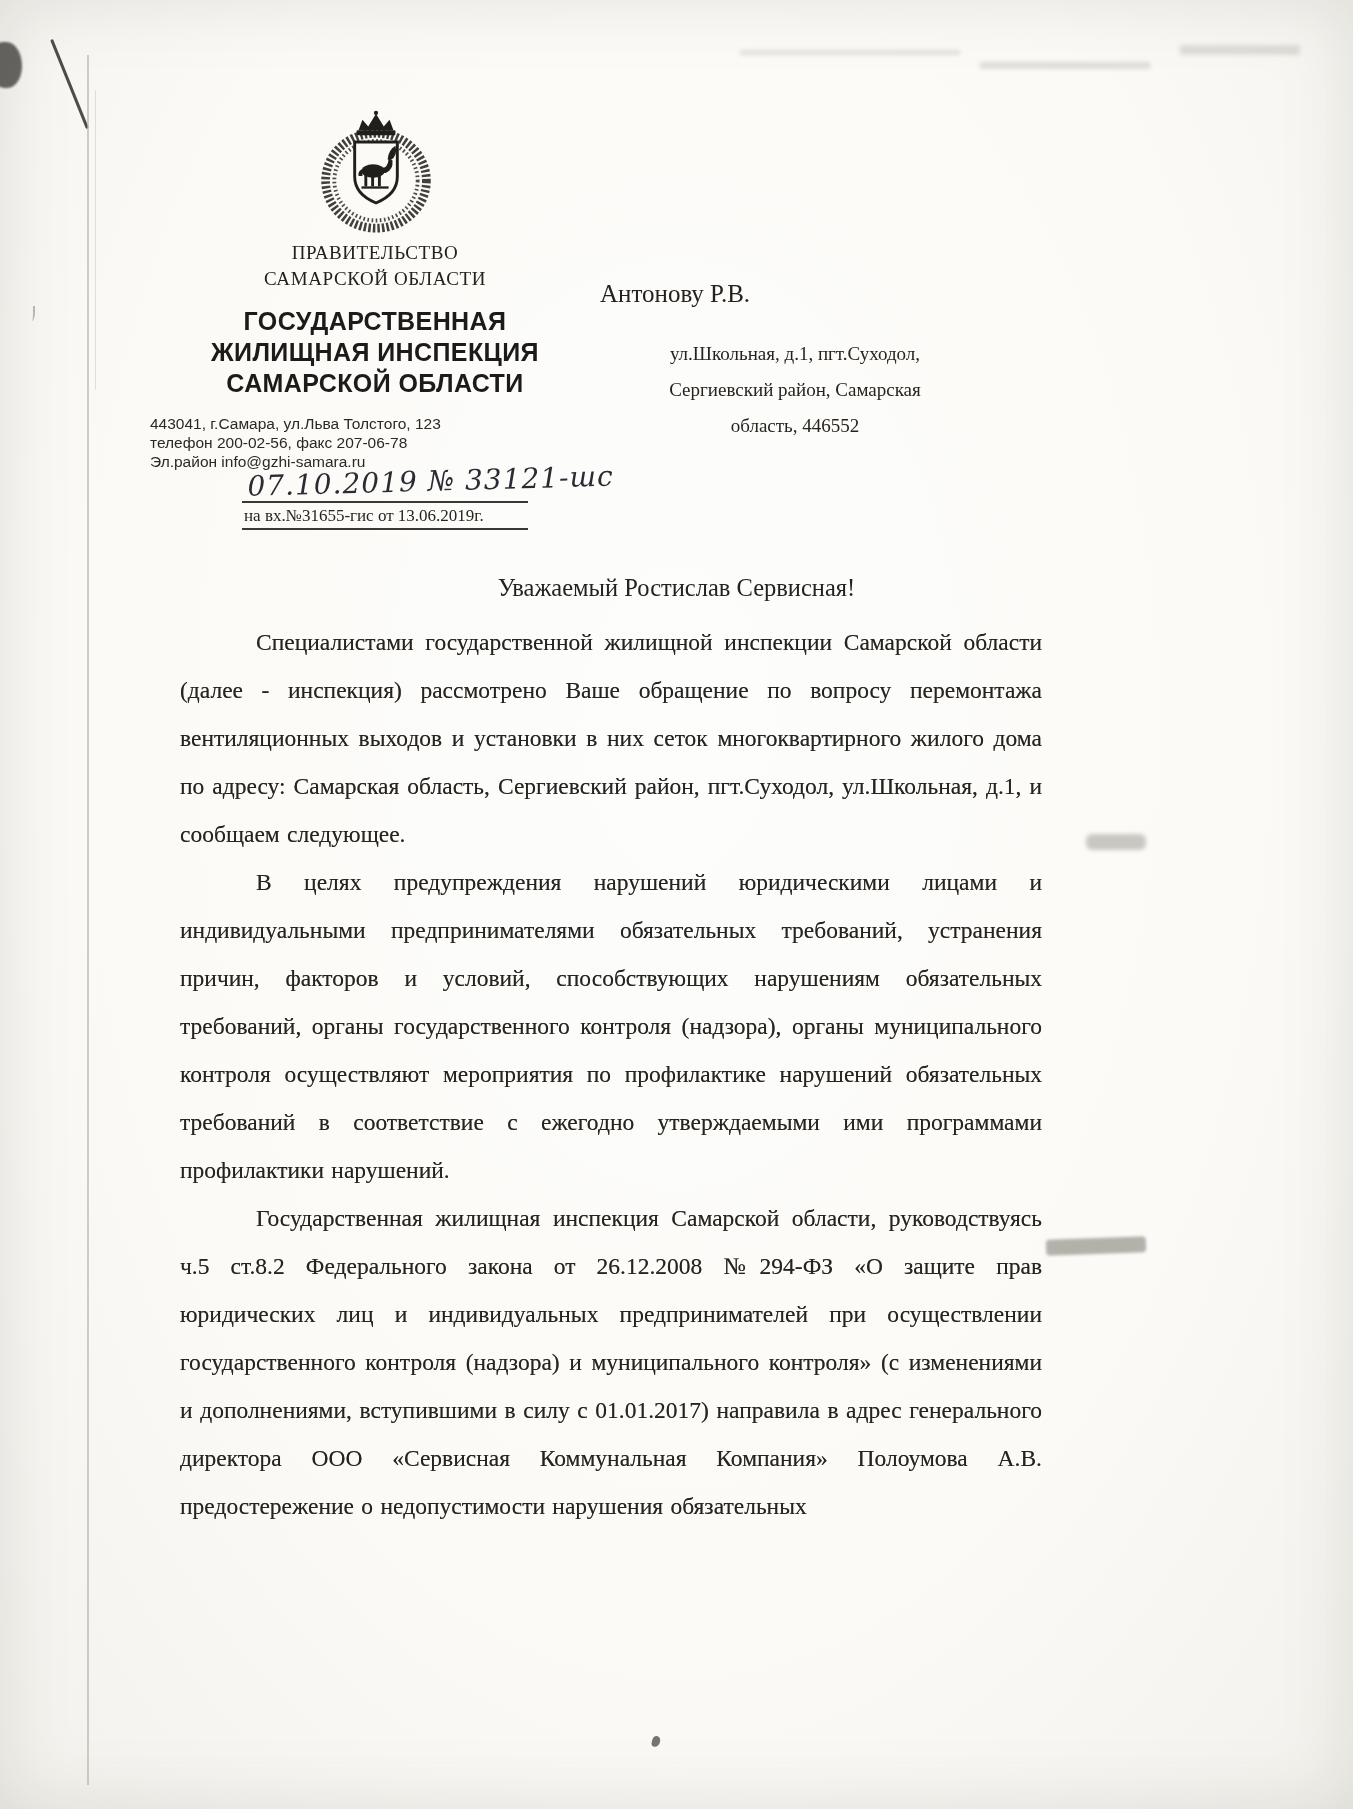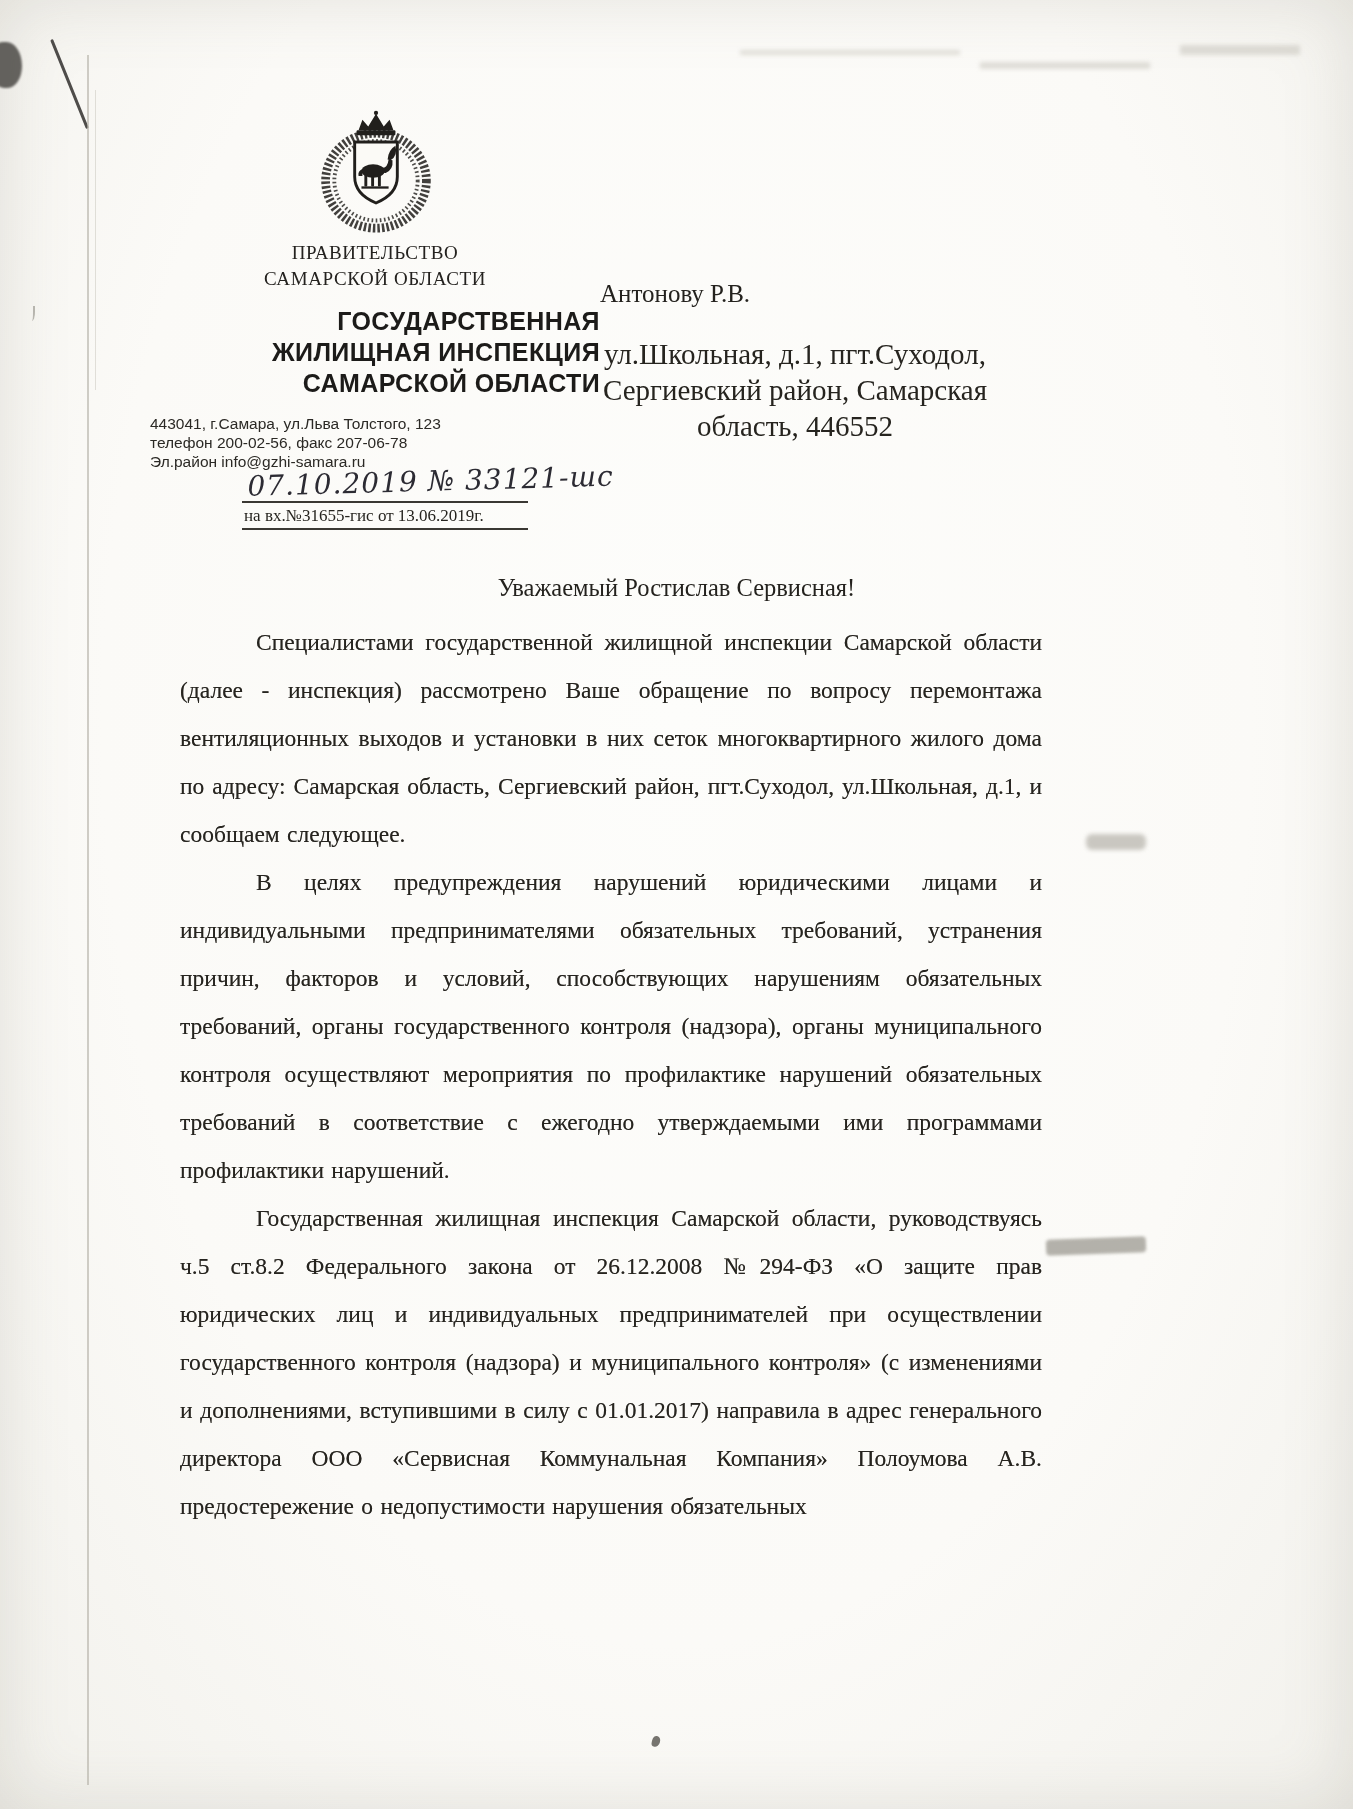--- a/index.html
+++ b/index.html
@@ -25,40 +25,40 @@
   .streak3{left:1180px;top:45px;width:120px;height:10px;background:#bdbab1;filter:blur(2px);opacity:.45;}
   .smudge-right1{left:1086px;top:834px;width:60px;height:16px;background:#a9a69d;filter:blur(2px);opacity:.6;border-radius:6px;}
   .smudge-right2{left:1046px;top:1238px;width:100px;height:16px;background:#8e8b82;filter:blur(1.5px);opacity:.65;border-radius:4px;transform:rotate(-2deg);}
   .mark-bottom{left:652px;top:1736px;width:8px;height:11px;background:#55524d;border-radius:50% 50% 60% 40%;transform:rotate(14deg);opacity:.8;}
   .mark-left-mid{left:30px;top:306px;width:3px;height:15px;border-right:2px solid #8f8c84;border-radius:0 0 60% 0;opacity:.6;}
 
   
   .emblem{position:absolute;left:306px;top:108px;width:140px;height:128px;display:flex;align-items:center;justify-content:center;}
   .gov-block{position:absolute;left:150px;top:240px;width:450px;text-align:center;
     font-size:19px;line-height:26px;letter-spacing:.6px;color:#24221f;}
-  .org-block{position:absolute;left:150px;top:306px;width:450px;text-align:right;
+  .org-block{position:absolute;left:150px;top:306px;width:450px;text-align:center;
     font-family:"Liberation Sans", sans-serif;font-weight:700;
     font-size:25px;line-height:31px;letter-spacing:.4px;color:#1c1b19;}
   .contact-block{position:absolute;left:150px;top:414px;width:450px;
     font-family:"Liberation Sans", sans-serif;font-size:15.5px;line-height:19px;color:#2b2925;}
   .outgoing-block{position:absolute;left:242px;top:470px;width:286px;}
   .handwritten{
     font-family:"DejaVu Serif", serif;font-style:italic;
     font-size:28px;letter-spacing:1px;color:#2c2b33;
     transform:rotate(-1.6deg);transform-origin:left bottom;
     white-space:nowrap;padding:0 0 2px 6px;
   }
   .outgoing-rule{border-bottom:2px solid #3a3833;margin-top:-4px;}
   .ref-line{font-size:17px;color:#26241f;border-bottom:2px solid #3a3833;padding:3px 0 2px 2px;}
 
   
   .recipient-name{position:absolute;left:600px;top:280px;width:390px;text-align:left;
     font-size:25px;color:#24221e;}
   .recipient-address{position:absolute;left:590px;top:336px;width:410px;text-align:center;
-    font-size:29px;line-height:36px;color:#26241f;}
+    font-size:19px;line-height:36px;color:#26241f;}
 
   
   .salutation{position:absolute;left:0;top:574px;width:1353px;text-align:center;
     font-size:24.5px;color:#24221e;}
   .body-text{position:absolute;left:180px;top:618px;width:862px;
     font-size:23.5px;line-height:48px;text-align:justify;color:#26241f;
     text-shadow:0 0 .4px rgba(45,42,38,.55);}
   .body-text p{margin:0;text-indent:76px;word-spacing:1.5px;}
 </style>
 </head>

